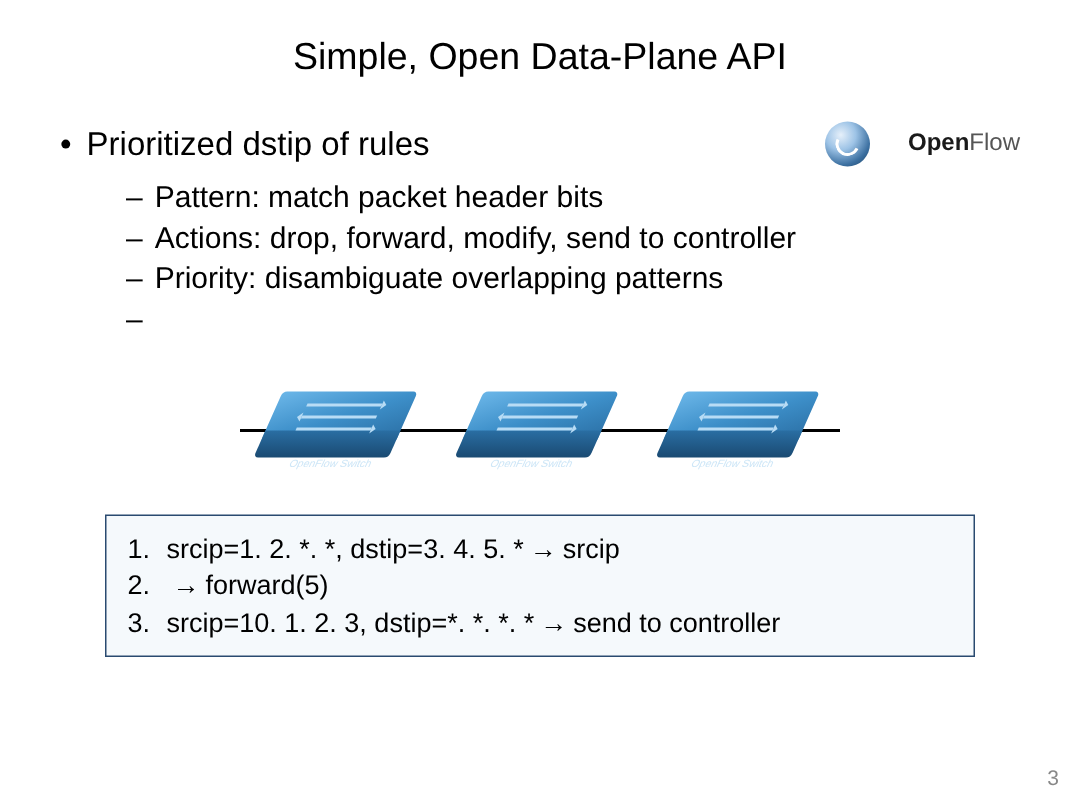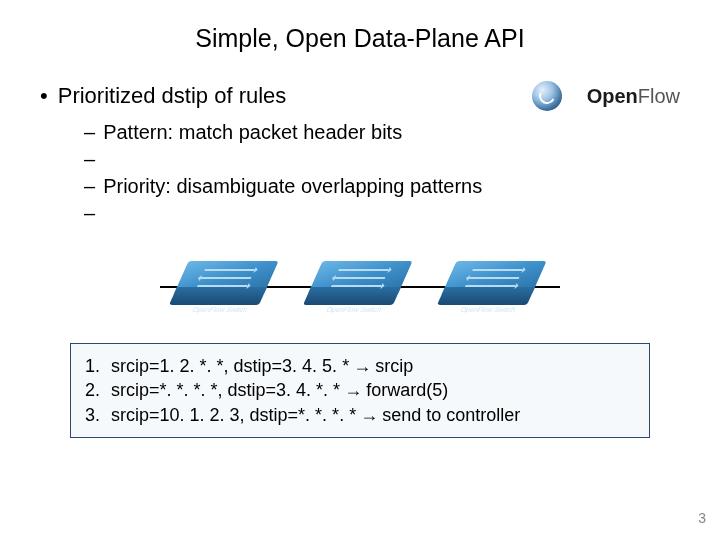--- a/index.html
+++ b/index.html
@@ -51,21 +51,21 @@
     height: 12px;
     border: 2px solid #fff;
     border-right-color: transparent;
     border-top-color: transparent;
     border-radius: 50%;
     top: 7px;
     left: 7px;
     transform: rotate(-20deg);
   }
   .logo-text {
-    font-size: 20px;
+    font-size: 16px;
     font-weight: 700;
     color: #1a1a1a;
     margin-left: 21px;
   }
   .logo-text .flow {
     font-weight: 400;
     color: #555;
   }
   .sub-list {
     margin-left: 44px;
@@ -197,20 +197,21 @@
   </div>
 </div>
 
 <div class="sub-list">
   <div class="sub-item">
     <span class="dash">–</span>
     <span>Pattern: match packet header bits</span>
   </div>
   <div class="sub-item">
     <span class="dash">–</span>
+    <span>Actions: drop, forward, modify, send to controller</span>
   </div>
   <div class="sub-item">
     <span class="dash">–</span>
     <span>Priority: disambiguate overlapping patterns</span>
   </div>
   <div class="sub-item">
     <span class="dash">–</span>
   </div>
 </div>
 
@@ -250,21 +251,20 @@
 
 <div class="rules-box">
   <div class="rule">
     <span class="num">1.</span>
     <span>srcip=1. 2. *. *, dstip=3. 4. 5. *</span>
     <span class="arrow">→</span>
     <span>srcip</span>
   </div>
   <div class="rule">
     <span class="num">2.</span>
-    <span>srcip=*. *. *. *, dstip=3. 4. *. *</span>
     <span class="arrow">→</span>
     <span>forward(5)</span>
   </div>
   <div class="rule">
     <span class="num">3.</span>
     <span>srcip=10. 1. 2. 3, dstip=*. *. *. *</span>
     <span class="arrow">→</span>
     <span>send to controller</span>
   </div>
 </div>

